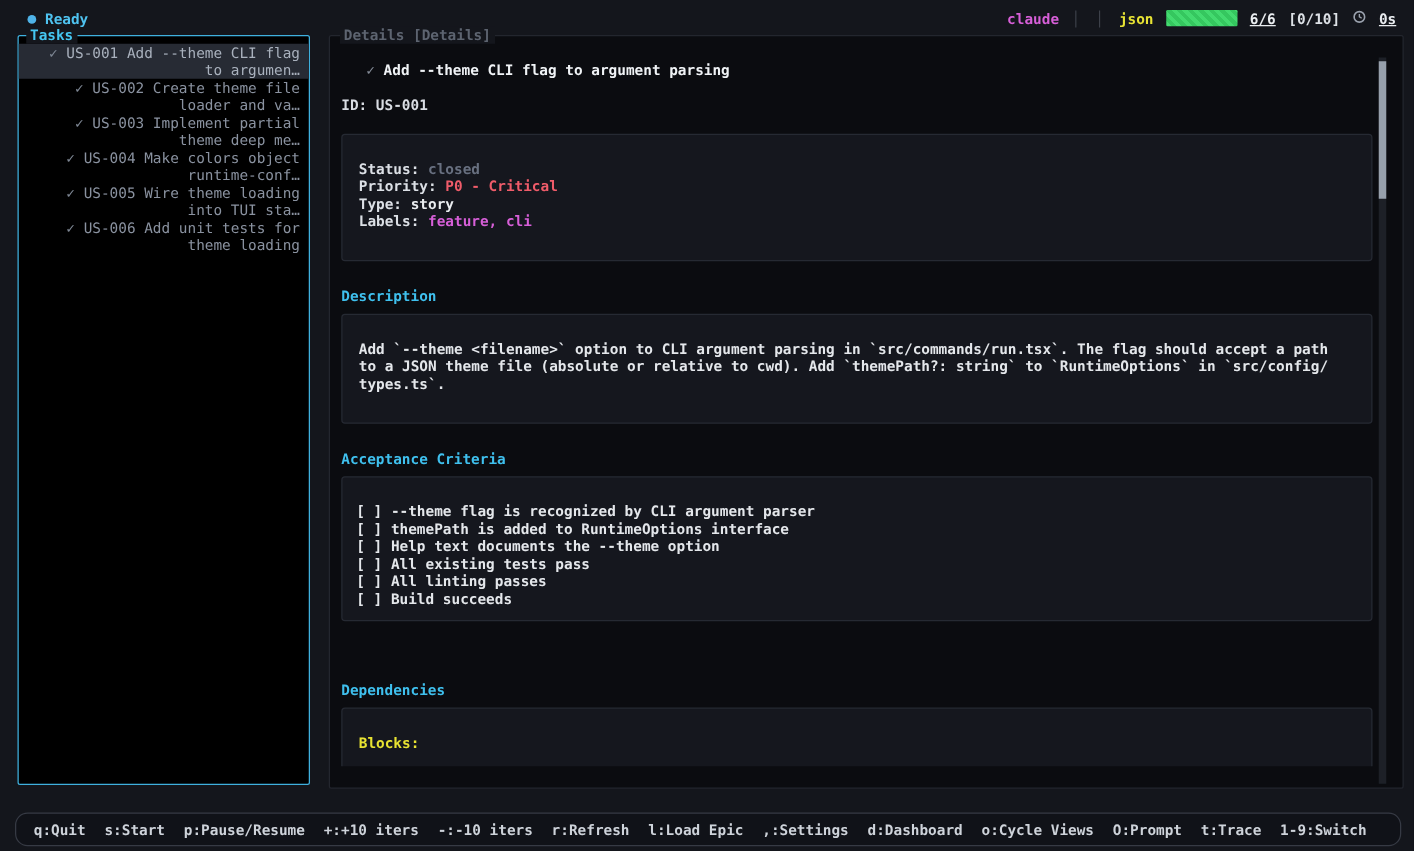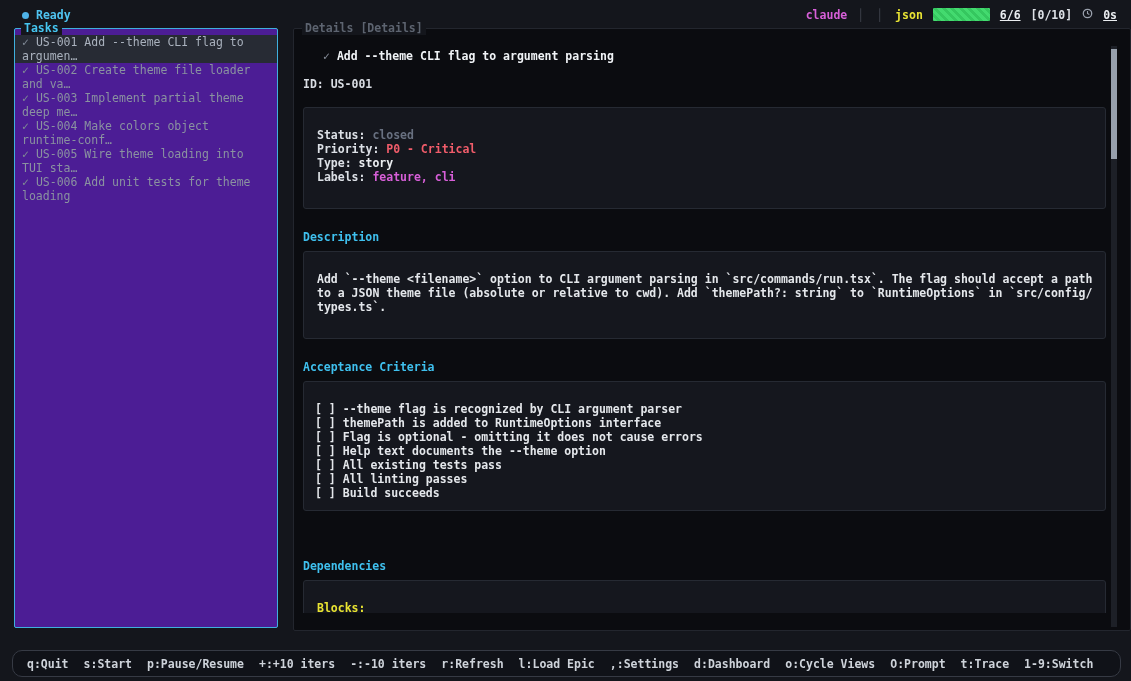--- a/index.html
+++ b/index.html
@@ -23,25 +23,25 @@
   .sep.wide { margin:0 2px; }
   .fmt { color:#e8e334; font-weight:700; }
   .progress-bar { width:57px; height:13px; border-radius:1px;
     background:repeating-linear-gradient(45deg,#43da6f 0 3px,#35c75f 3px 6px); }
   .done, .elapsed { color:#eaedf0; font-weight:700;text-decoration:underline; }
   .iters { color:#dde1e6; font-weight:700; }
   .clock { display:flex; align-items:center; }
   
   .main { flex:1 1 auto; display:flex; padding-top:2px; align-items:flex-start; }
   .panel-label { position:absolute; top:-8px; left:6px; background:#14161c; padding:0 3px; font-weight:700; white-space:pre; }
-  .tasks-panel { flex:0 0 auto; width:264px; height:600px; margin-left:4px;
-    border:1px solid #3fb0de; border-radius:2px; background:#4c1d95; position:relative; }
+  .tasks-panel { flex:0 0 auto; width:234px; height:600px; margin-left:4px;
+    border:1px solid #3fb0de; border-radius:2px; background:#000000; position:relative; }
   .tasks-panel .panel-label { color:#45c6f1; }
   .task-list { padding:6px 0; }
-  .task-item { padding:0 7px; color:#8a92a0; }
+  .task-item { padding:0 7px; color:#8a92a0;text-align:right; }
   .task-item.selected { background:#272b34; color:#a9b1bd; }
   .task-check { color:#7e8794; }
   .details-panel { flex:1 1 auto; height:603px; margin-left:15px; position:relative;
     border:1px solid #23262e; border-radius:2px; background:#0b0c10; }
   .details-panel .panel-label { color:#5d6470; left:8px; }
   .details-clip { height:584px; overflow:hidden; padding:20px 24px 0 9px; }
   .d-title { color:#f0f3f6; font-weight:700; margin-bottom:14px;margin-left:20px; }
   .d-title .task-check { color:#848b97; }
   .d-id { color:#d9dde3; font-weight:700; margin-bottom:16px; }
   .box { background:#15171e; border:1px solid #262a33; border-radius:3px;
@@ -137,21 +137,20 @@
         </div>
 
       <div class="section-header">Acceptance Criteria</div>
       <div class="box ac">
 
           <div class="line"><span>[ ]</span> <span>--theme flag is recognized by CLI argument parser</span></div>
 
 
           <div class="line"><span>[ ]</span> <span>themePath is added to RuntimeOptions interface</span></div>
 
-          <div class="line"><span>[ ]</span> <span>Flag is optional - omitting it does not cause errors</span></div>
 
           <div class="line"><span>[ ]</span> <span>Help text documents the --theme option</span></div>
 
           <div class="line"><span>[ ]</span> <span>All existing tests pass</span></div>
 
           <div class="line"><span>[ ]</span> <span>All linting passes</span></div>
 
           <div class="line"><span>[ ]</span> <span>Build succeeds</span></div>
         </div>
 

